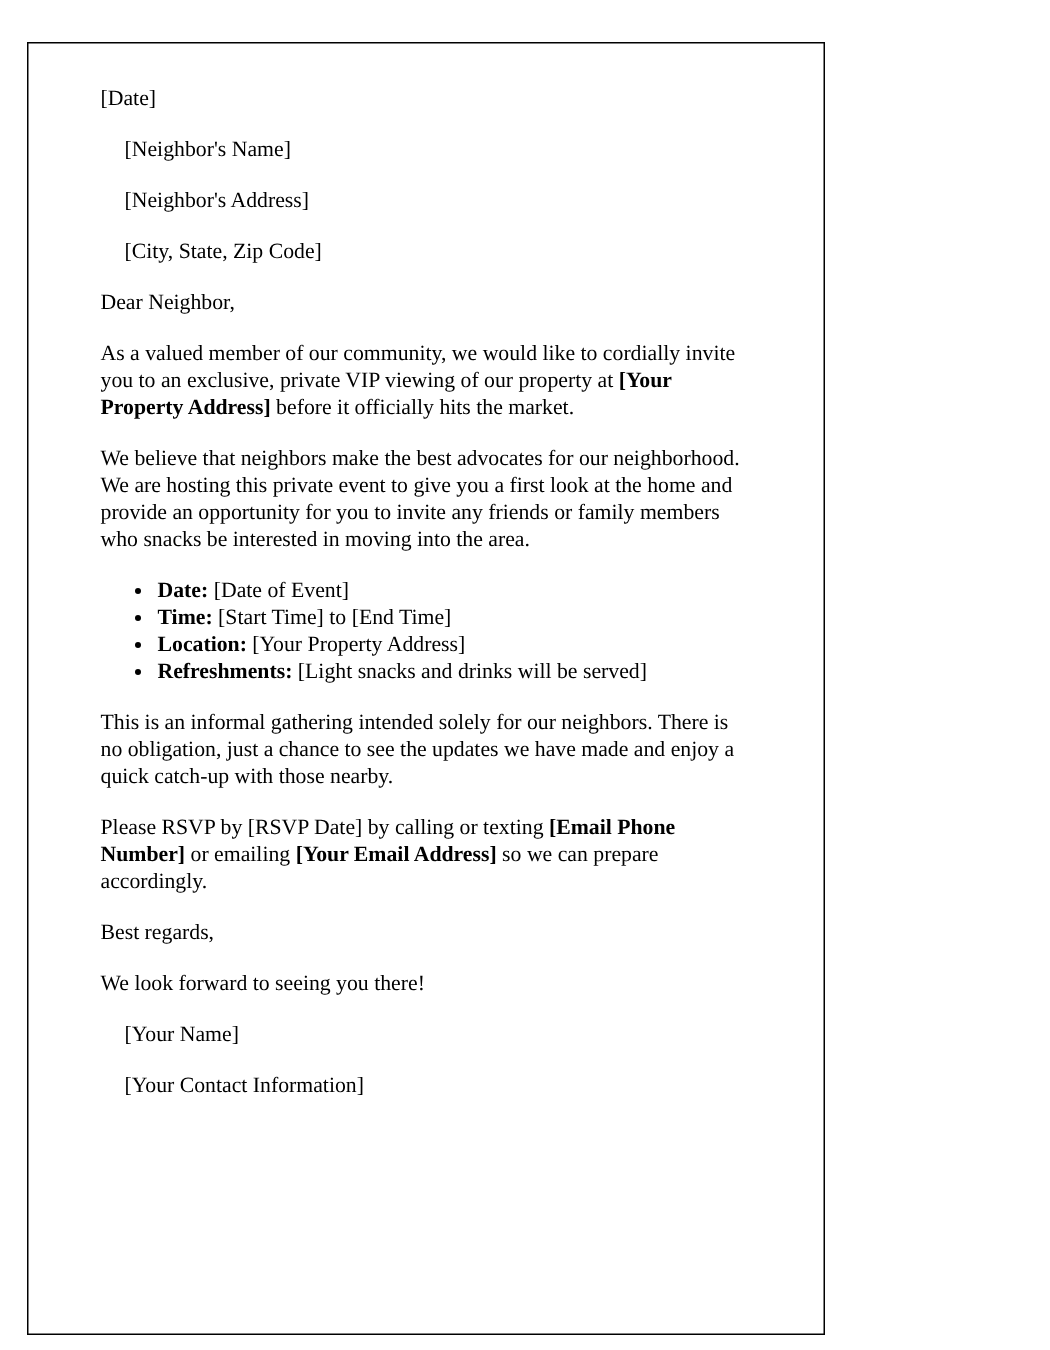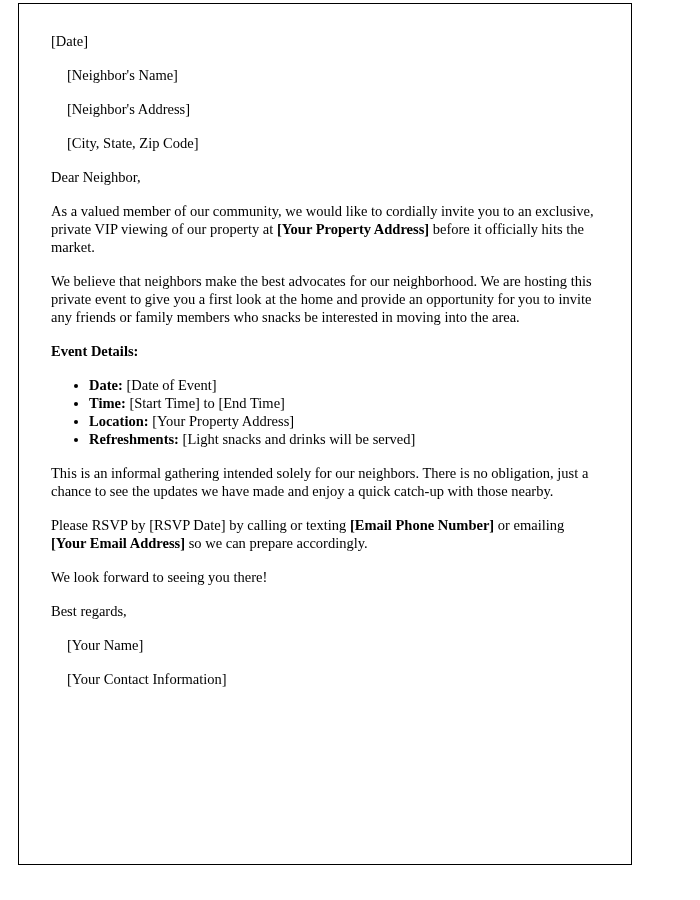--- a/index.html
+++ b/index.html
@@ -7,26 +7,26 @@
     margin: 0;
     padding: 0;
     background: #ffffff;
     width: 700px;
     height: 900px;
     font-family: "Liberation Serif", "DejaVu Serif", serif;
   }
   .page {
     position: absolute;
     left: 18px;
-    top: 3px;
-    width: 614px;
+    top: 28px;
+    width: 532px;
     height: 862px;
     background: #ffffff;
     border: 1px solid #000000;
-    padding: 28px 32px;
+    padding: 28px 48px;
     color: #000000;
     font-size: 14.5px;
     line-height: 18px;
   }
   p, .line { margin: 0; }
   .block { margin-bottom: 16px; }
   .tight-block { margin-bottom: 16px; }
   .tight-block .line { margin: 16px; }
   strong, .bold { font-weight: bold; }
   ul.details-list {
@@ -48,35 +48,34 @@
     <p class="line">[Neighbor's Address]</p>
     <p class="line">[City, State, Zip Code]</p>
   </div>
 
   <p class="block">Dear Neighbor,</p>
 
   <p class="block"><span>As a valued member of our community, we would like to cordially invite you to an exclusive, private VIP viewing of our property at </span><strong>[Your Property Address]</strong><span> before it officially hits the market.</span></p>
 
   <p class="block">We believe that neighbors make the best advocates for our neighborhood. We are hosting this private event to give you a first look at the home and provide an opportunity for you to invite any friends or family members who snacks be interested in moving into the area.</p>
 
-  <p class="block"><strong>Event Details:</strong></p>
 
   <ul class="details-list">
     <li><strong>Date:</strong><span> [Date of Event]</span></li>
     <li><strong>Time:</strong><span> [Start Time] to [End Time]</span></li>
     <li><strong>Location:</strong><span> [Your Property Address]</span></li>
     <li><strong>Refreshments:</strong><span> [Light snacks and drinks will be served]</span></li>
   </ul>
 
   <p class="block">This is an informal gathering intended solely for our neighbors. There is no obligation, just a chance to see the updates we have made and enjoy a quick catch-up with those nearby.</p>
 
   <p class="block"><span>Please RSVP by [RSVP Date] by calling or texting </span><strong>[Email Phone Number]</strong><span> or emailing </span><strong>[Your Email Address]</strong><span> so we can prepare accordingly.</span></p>
 
+  <p class="block">Best regards,</p>
+
   <p class="block">We look forward to seeing you there!</p>
-
-  <p class="block">Best regards,</p>
 
   <div class="tight-block">
     <p class="line">[Your Name]</p>
     <p class="line">[Your Contact Information]</p>
   </div>
 
 </div>
 
 </body></html>

